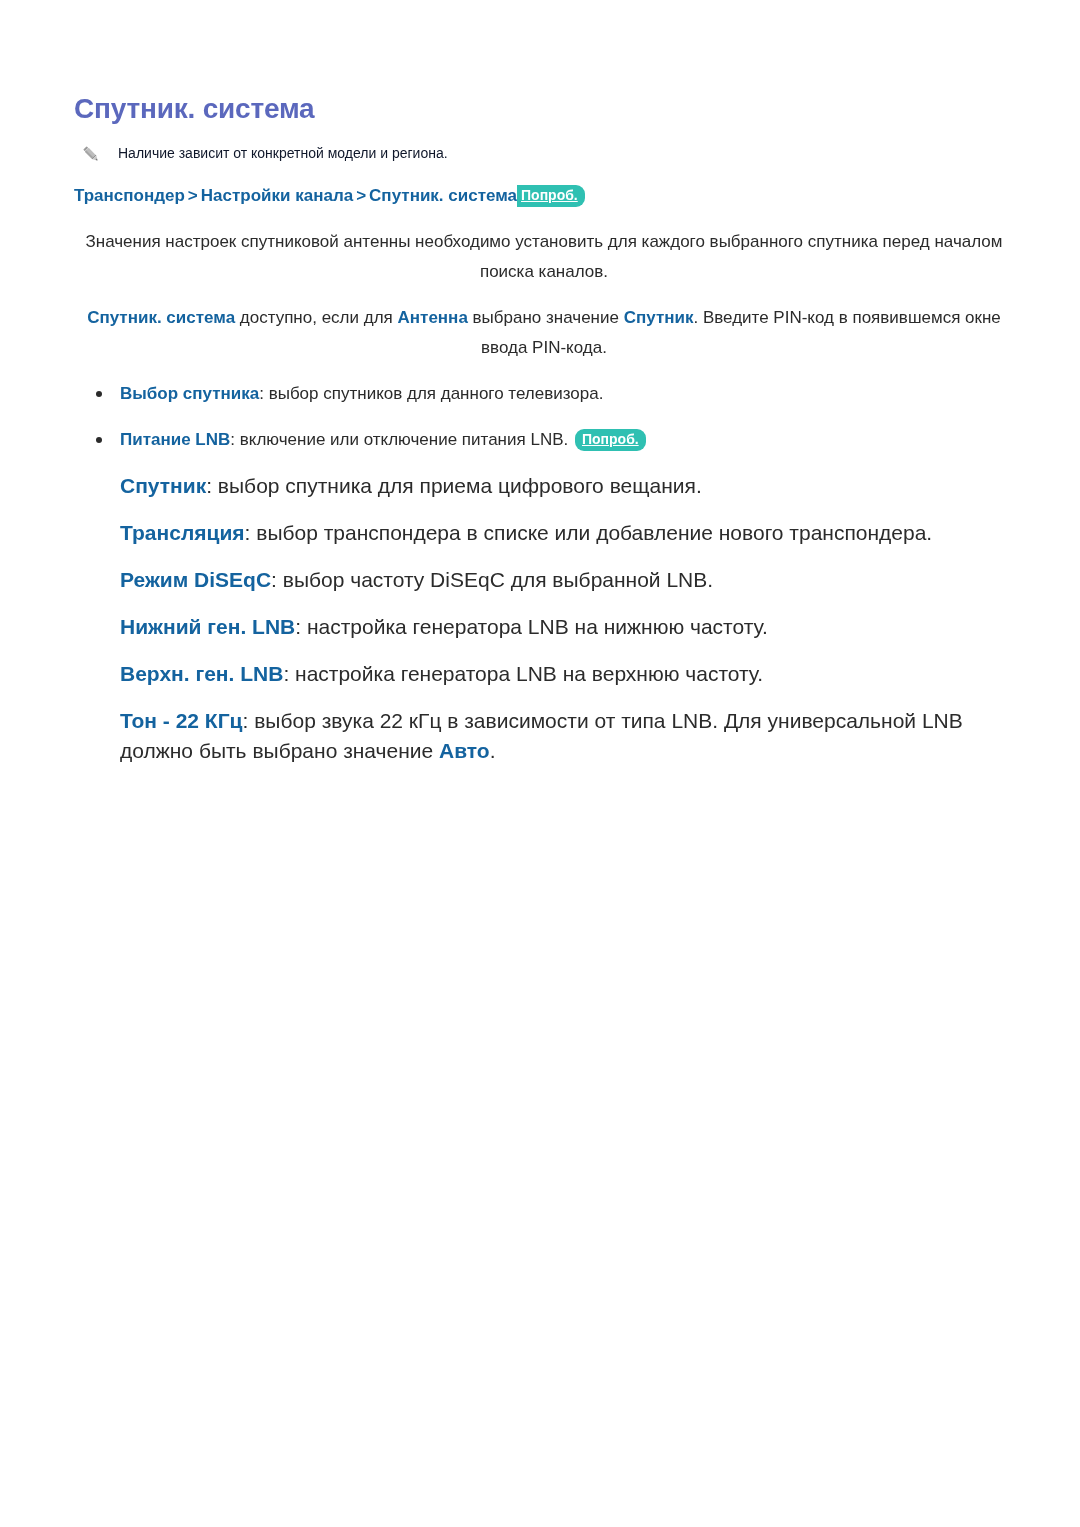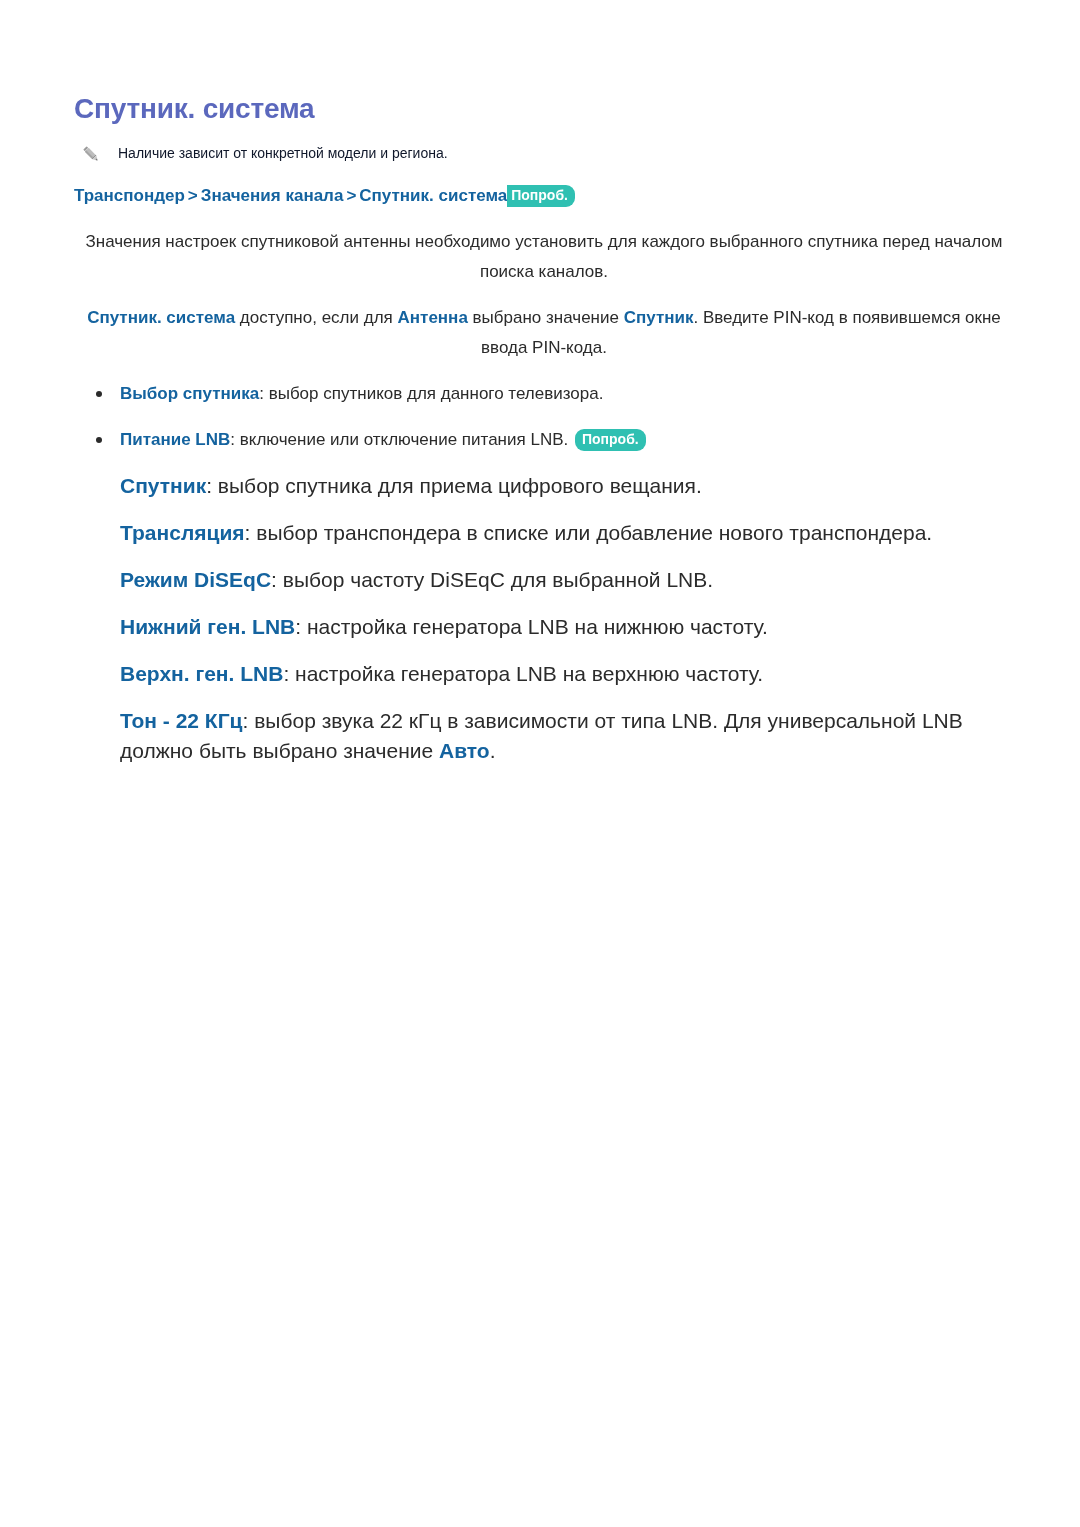--- a/index.html
+++ b/index.html
@@ -77,20 +77,21 @@
     background: #2fc0b2;
     color: #ffffff;
     font-size: 14px;
     font-weight: bold;
     line-height: 19px;
     padding: 1px 7px 2px 7px;
     border-radius: 9px;
     vertical-align: 1px;
     margin-left: 2px;
     white-space: nowrap;
+    text-decoration: underline;
   }
   
   .badge.clipped {
     border-top-left-radius: 0;
     border-bottom-left-radius: 0;
     margin-left: 0px;
     padding-left: 4px;
   }
 
   
@@ -165,21 +166,21 @@
           <rect x="8.3" y="14.6" width="5.4" height="1.3" fill="#8f8f8f"></rect>
           <polygon points="8.3,15.9 13.7,15.9 11,20.2" fill="#c9c9c9"></polygon>
           <polygon points="9.9,18.4 12.1,18.4 11,20.2" fill="#6e6e6e"></polygon>
         </g>
       </svg>
     </span>
     <span class="note-text">Наличие зависит от конкретной модели и региона.</span>
   </div>
 
   <div class="breadcrumb">
-    <span>Транспондер</span><span class="sep">&gt;</span><span>Значения канала</span><span class="sep">&gt;</span><span>Спутник. система</span><span class="badge clipped">Попроб.</span>
+    <span>Транспондер</span><span class="sep">&gt;</span><span>Настройки канала</span><span class="sep">&gt;</span><span>Спутник. система</span><span class="badge clipped">Попроб.</span>
   </div>
 
   <p class="para">Значения настроек спутниковой антенны необходимо установить для каждого выбранного спутника перед началом поиска каналов.</p>
 
   <p class="para"><b class="term">Спутник. система</b><span> доступно, если для </span><b class="term">Антенна</b><span> выбрано значение </span><b class="term">Спутник</b><span>. Введите PIN-код в появившемся окне ввода PIN-кода.</span></p>
 
   <ul class="bullet-list">
     <li class="bullet-item"><b class="term">Выбор спутника</b><span>: выбор спутников для данного телевизора.</span></li>
 
     <li class="bullet-item"><b class="term">Питание LNB</b><span>: включение или отключение питания LNB. </span><span class="badge">Попроб.</span></li>

